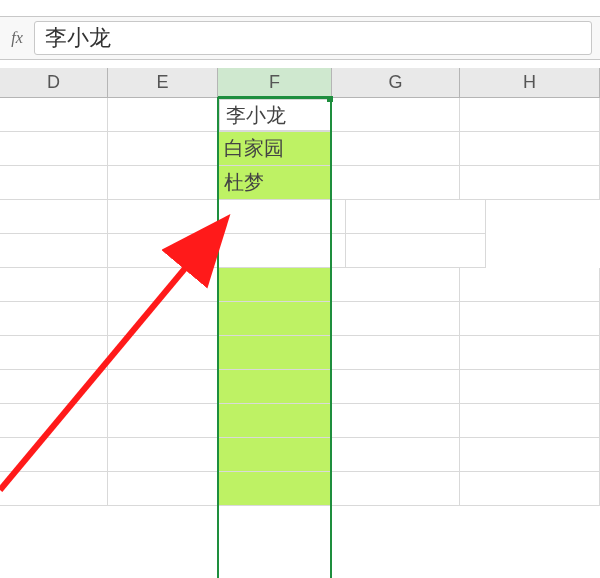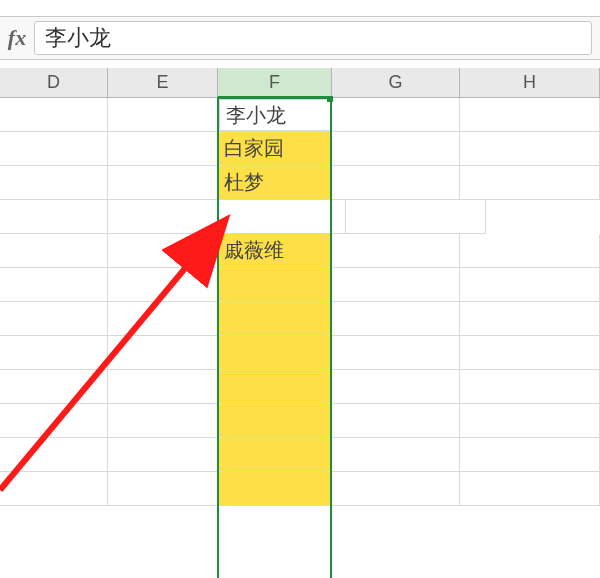--- a/index.html
+++ b/index.html
@@ -22,23 +22,22 @@
     align-items: center;
     border-top: 1px solid #c8c8c8;
     border-bottom: 1px solid #c8c8c8;
     background: #f8f8f8;
   }
   .fx-label {
     width: 34px;
     text-align: center;
     font-style: italic;
     font-family: "Times New Roman", serif;
-    font-size: 22px;
+    font-size: 16px;
     color: #666;
-    font-weight: bold;
   }
   .formula-input {
     flex: 1;
     height: 34px;
     margin: 0 8px 0 0;
     background: #fff;
     border: 1px solid #c8c8c8;
     border-radius: 3px;
     padding: 0 10px;
     font-size: 22px;
@@ -93,21 +92,21 @@
     color: #444;
     display: flex;
     align-items: center;
     background: #fff;
   }
   .col-D { width: 108px; }
   .col-E { width: 110px; }
   .col-F { width: 114px; }
   .col-G { width: 128px; }
   .col-H { width: 140px; }
-  .cell.col-F { background: #fde047; }
+  .cell.col-F { background: #bef264; }
   
   .selection-box {
     position: absolute;
     border: 2px solid #1e8e3e;
     pointer-events: none;
   }
   .fill-handle {
     position:absolute;
     width:6px; height:6px;
     background:#1e8e3e;
@@ -172,21 +171,20 @@
       </div>
       <div class="row">
         <div class="cell col-D"></div>
         <div class="cell col-E"></div>
         <div class="cell col-G"></div>
         <div class="cell col-H"></div>
       </div>
       <div class="row">
         <div class="cell col-D"></div>
         <div class="cell col-E"></div>
-        <div class="cell col-F">戚薇维</div>
         <div class="cell col-G"></div>
         <div class="cell col-H"></div>
       </div>
       <div class="row">
         <div class="cell col-D"></div>
         <div class="cell col-E"></div>
         <div class="cell col-F"></div>
         <div class="cell col-G"></div>
         <div class="cell col-H"></div>
       </div>

